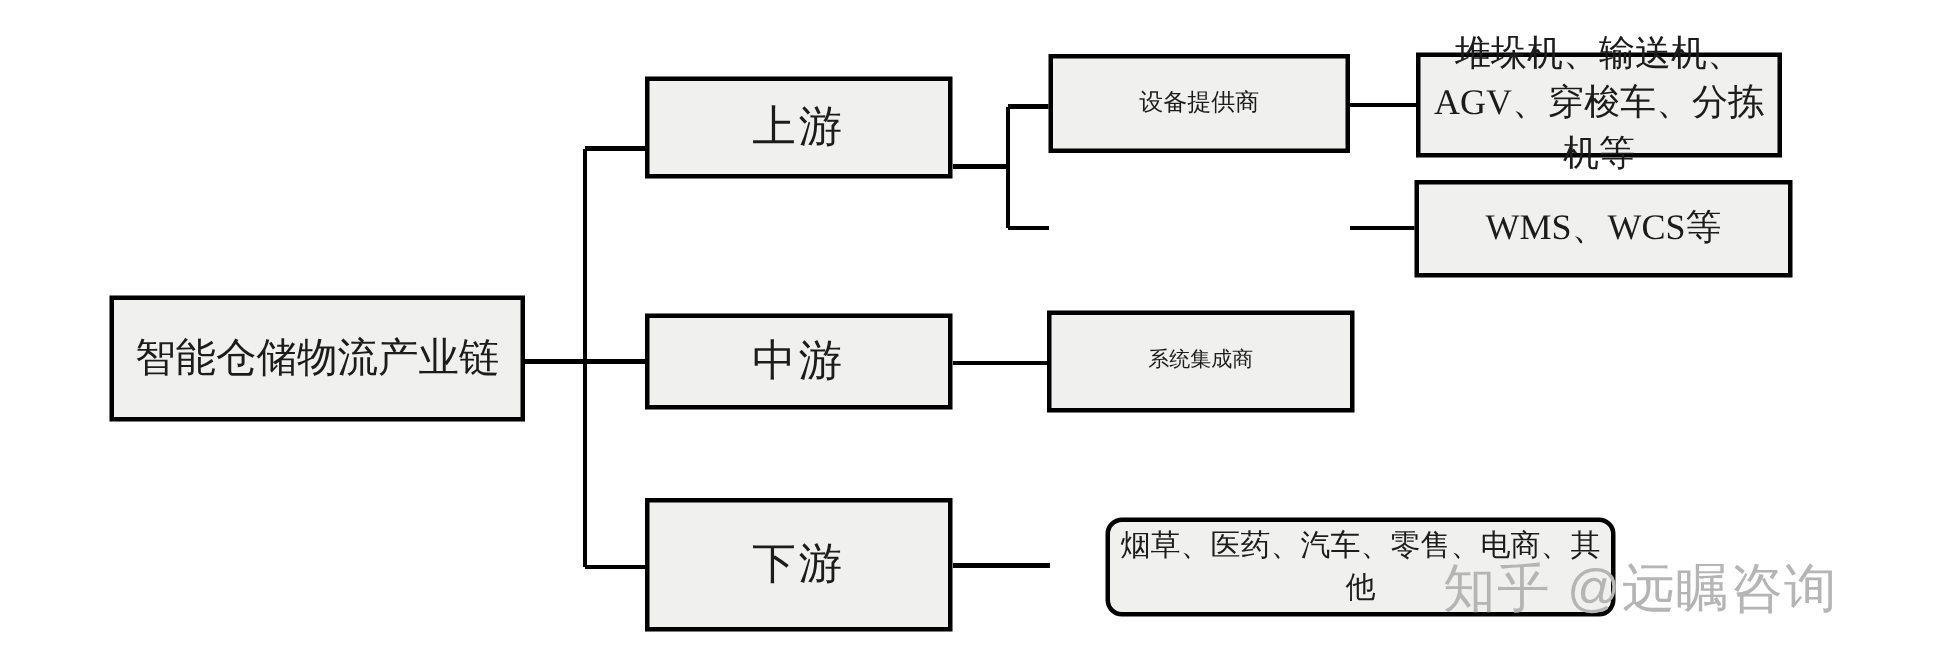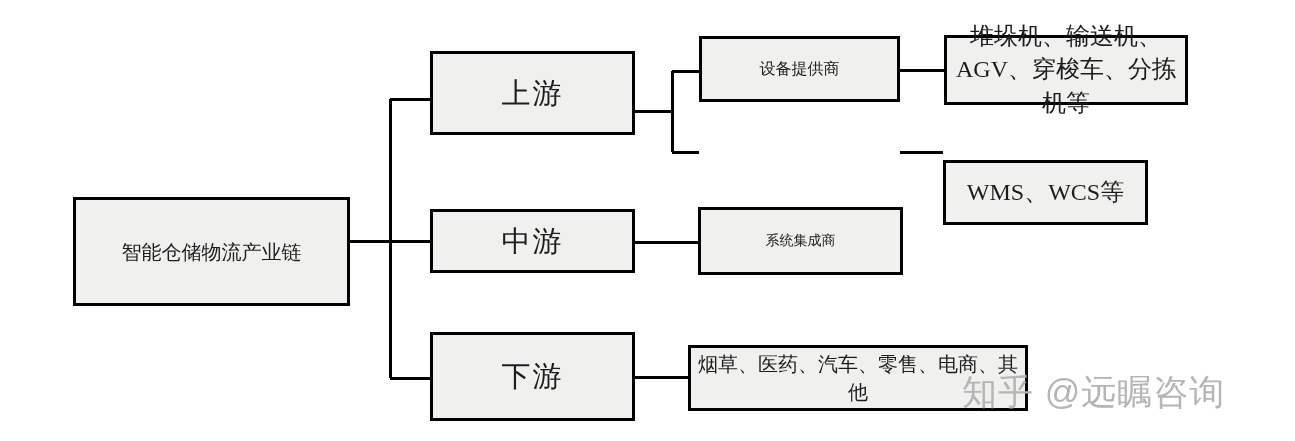--- a/index.html
+++ b/index.html
@@ -32,35 +32,35 @@
     box-sizing: border-box;
     background: #f0f0ee;
     border: 3px solid #000000;
     display: flex;
     align-items: center;
     justify-content: center;
     text-align: center;
     color: #1c1c1c;
     line-height: 1.4;
   }
-  .node-root   { left: 73px;  top: 197px; width: 277px; height: 109px; font-size: 20px; }
+  .node-root   { left: 73px;  top: 197px; width: 277px; height: 84px; font-size: 27px; }
   .node-tier   { left: 430px; width: 205px; font-size: 29px; letter-spacing: 2px; }
-  .node-upstream   { top: 51px;  height: 84px; }
+  .node-upstream   { top: 51px;  height: 68px; }
   .node-midstream  { top: 209px; height: 64px; }
   .node-downstream { top: 332px; height: 89px; }
   .node-provider { left: 699px; width: 201px; font-size: 16px; }
   .node-equipment  { top: 36px;  height: 66px; }
   .node-software   { top: 120px; height: 65px; }
   .node-integrator { left: 698px; top: 207px; width: 205px; height: 68px; font-size: 14px; }
   .node-detail { width: 244px; left: 944px; font-size: 24px; padding: 0 5px; }
   .node-equipment-detail { top: 35px;  height: 70px; }
-  .node-software-detail  { left: 943px; top: 120px; width: 205px; height: 65px; margin-top: 40px; }
+  .node-software-detail  { left: 943px; top: 120px; width: 252px; height: 65px; }
   .node-downstream-detail {
-    left: 688px; top: 345px; width: 340px; height: 66px;
-    font-size: 20px; padding: 0 4px;
+    left: 737px; top: 345px; width: 340px; height: 66px;
+    font-size: 20px; padding: 0 4px; border-radius: 11px;
   }
   .watermark {
     position: absolute;
     left: 962px;
     top: 369px;
     font-size: 35px;
     color: #b5b5b5;
     white-space: nowrap;
     font-family: "Liberation Sans", "DejaVu Sans", sans-serif;
     letter-spacing: 1px;

